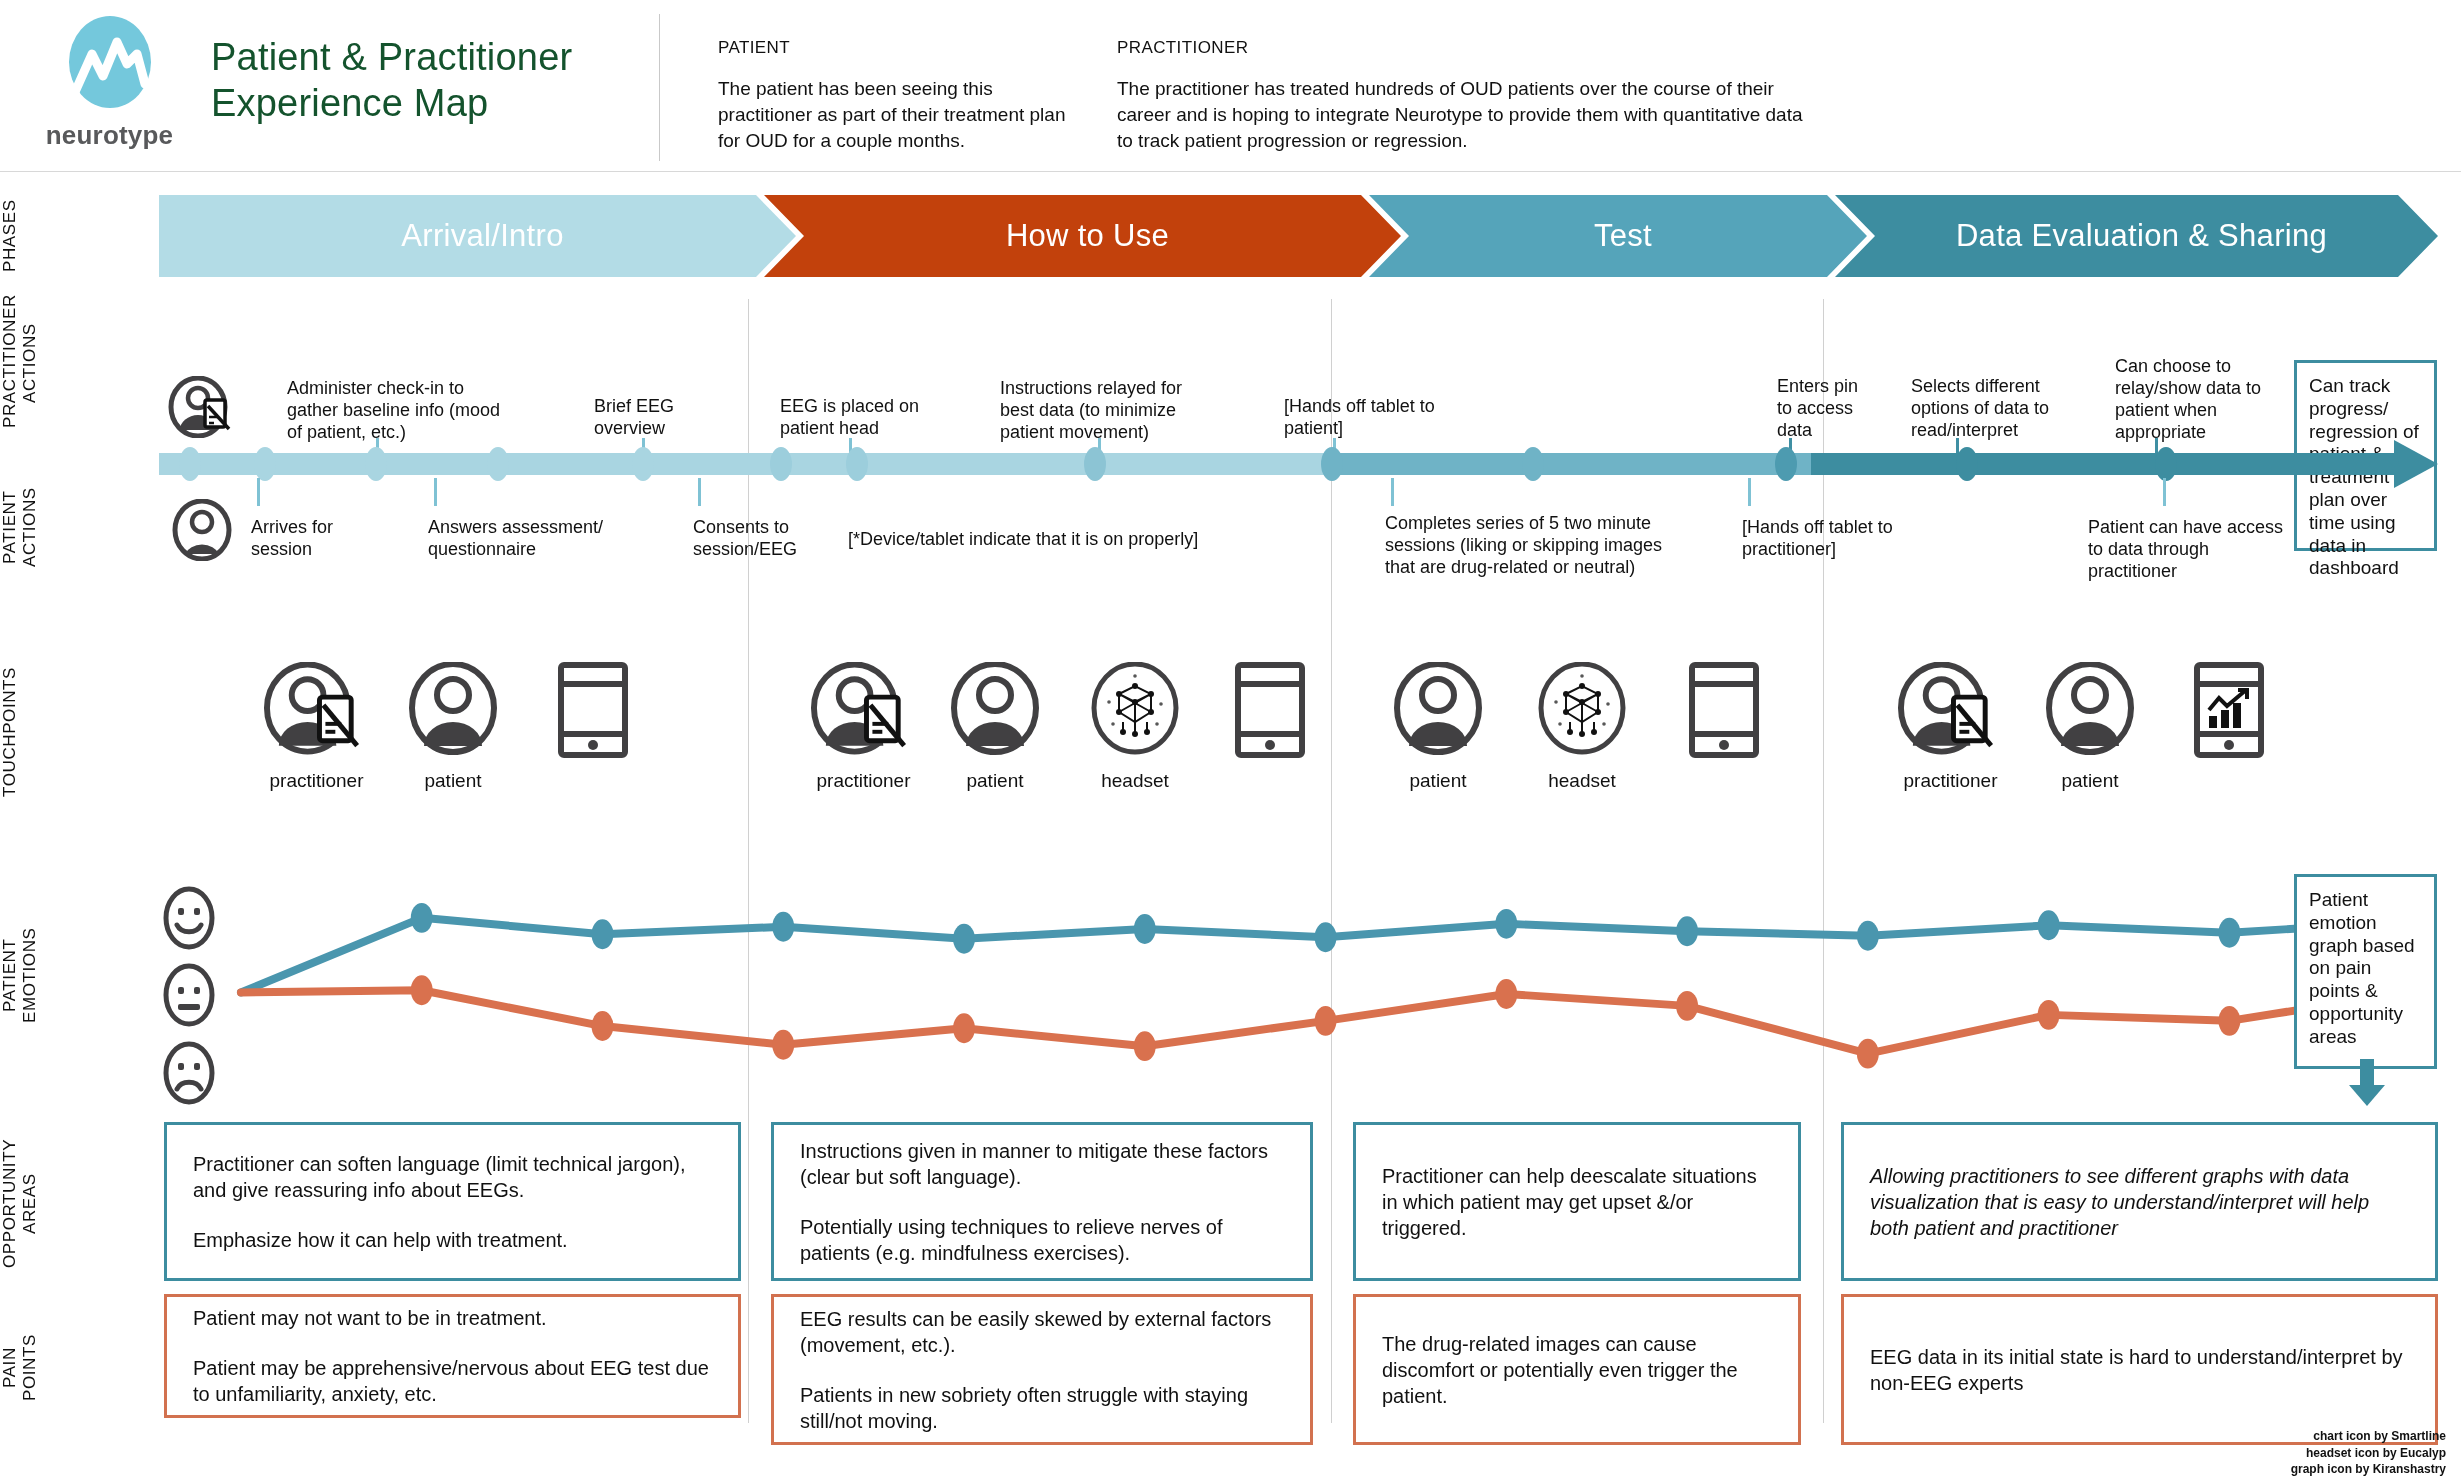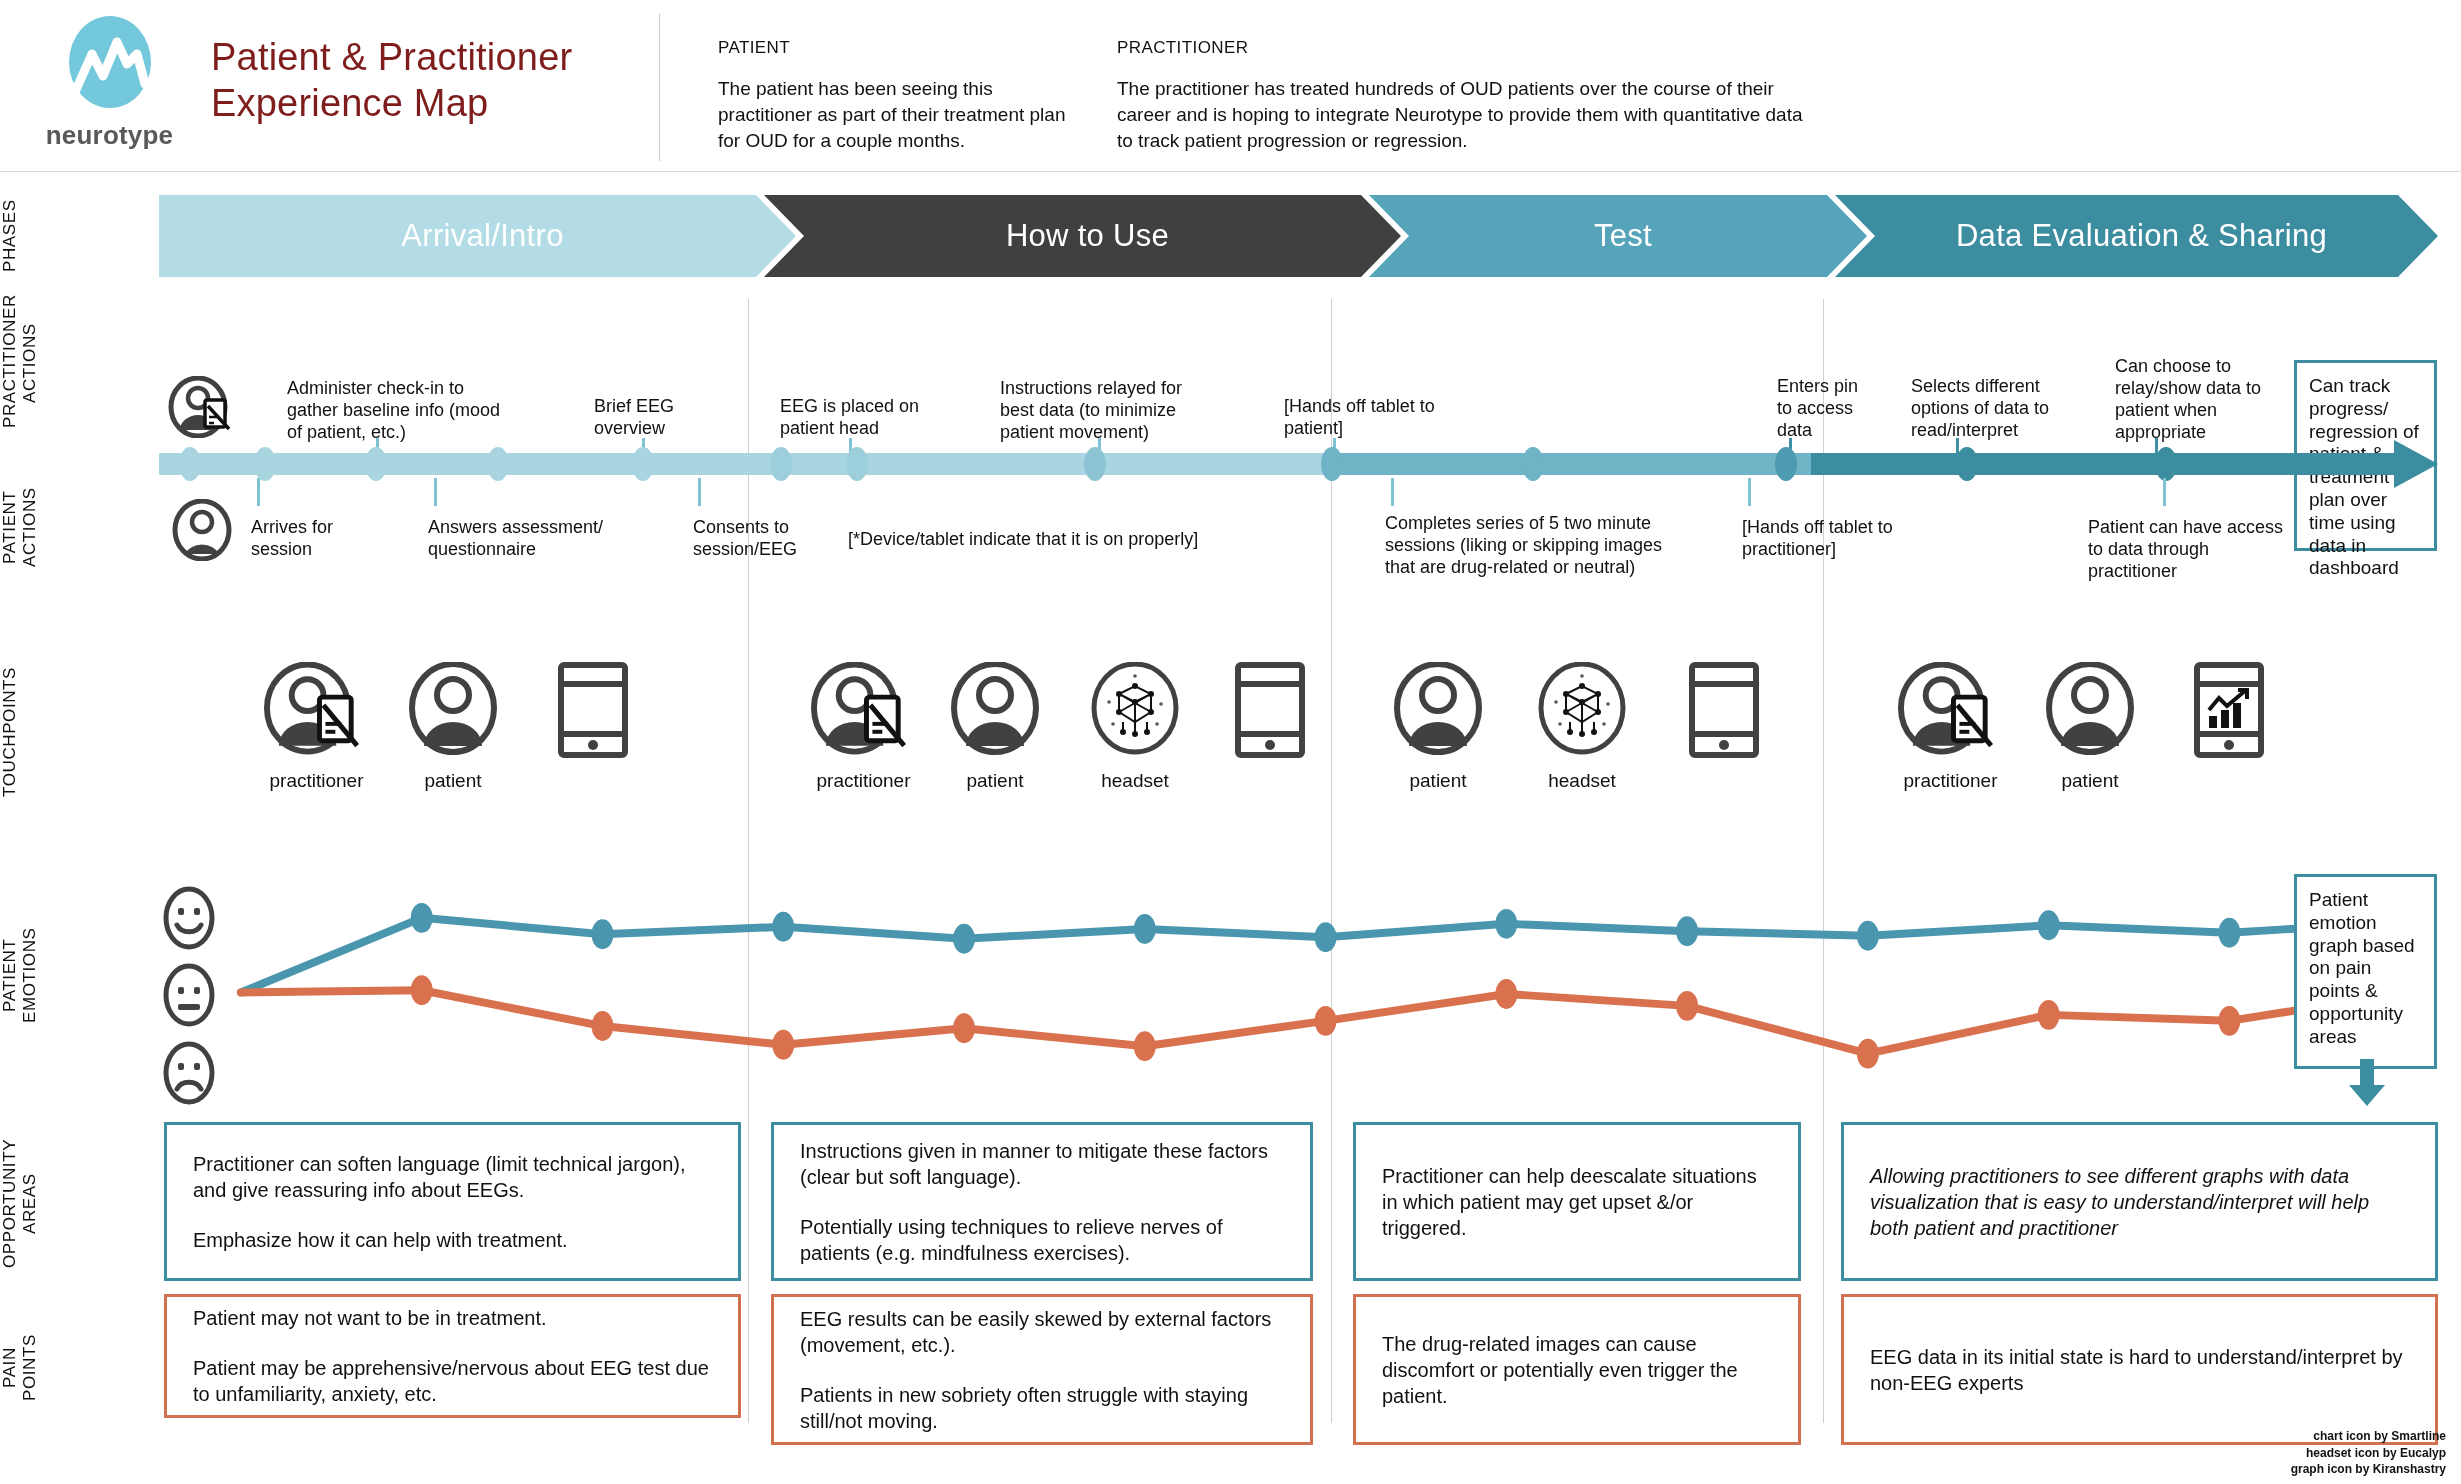--- a/index.html
+++ b/index.html
@@ -11,21 +11,21 @@
   }
   .page { position: relative; width: 2462px; height: 1485px; }
 
   
   .header { position: absolute; left: 0; top: 0; width: 2462px; height: 171px; }
   .logo-wrap { position: absolute; left: 30px; top: 14px; width: 159px; text-align: center; }
   .logo-mark { width: 90px; height: 100px; margin: 0 auto; }
   .logo-text { font-weight: bold; font-size: 26px; color: #58595b; letter-spacing: 0.2px; margin-top: 2px; }
   .map-title {
     position: absolute; left: 211px; top: 34px; width: 438px;
-    font-size: 38px; line-height: 1.22; color: #7f1d1d; letter-spacing: 0.2px;
+    font-size: 38px; line-height: 1.22; color: #14532d; letter-spacing: 0.2px;
   }
   .hdr-divider { position: absolute; left: 659px; top: 14px; width: 1px; height: 147px; background: #c9c9c9; }
   .persona { position: absolute; top: 38px; }
   .persona.patient { left: 718px; width: 348px; }
   .persona.practitioner { left: 1117px; width: 697px; }
   .persona-label { font-size: 17px; color: #111; letter-spacing: 0.4px; margin-bottom: 18px; }
   .persona-body { font-size: 19px; line-height: 1.38; color: #111; }
   .hdr-rule { position: absolute; left: 0; top: 171px; width: 2462px; height: 1px; background: #d8d8d8; }
 
   
@@ -132,21 +132,21 @@
   <div class="rowlabel" style="top:1129px;height:149px;white-space:pre-line;">OPPORTUNITY
 AREAS</div>
   <div class="rowlabel" style="top:1298px;height:139px;white-space:pre-line;">PAIN
 POINTS</div>
 
   <div class="phases">
     <div class="phase" style="left:0px;width:637px;background:#b3dce6;
          clip-path:polygon(0 0, 597px 0, 637px 41px, 597px 82px, 0 82px);">
       <span>Arrival/Intro</span>
     </div>
-    <div class="phase" style="left:605px;width:637px;background:#404040;
+    <div class="phase" style="left:605px;width:637px;background:#c2410c;
          clip-path:polygon(0 0, 597px 0, 637px 41px, 597px 82px, 0 82px, 40px 41px);">
       <span>How to Use</span>
     </div>
     <div class="phase" style="left:1210px;width:498px;background:#55a4ba;
          clip-path:polygon(0 0, 458px 0, 498px 41px, 458px 82px, 0 82px, 40px 41px);">
       <span>Test</span>
     </div>
     <div class="phase" style="left:1676px;width:603px;background:#3d8da0;
          clip-path:polygon(0 0, 563px 0, 603px 41px, 563px 82px, 0 82px, 40px 41px);">
       <span>Data Evaluation &amp; Sharing</span>

